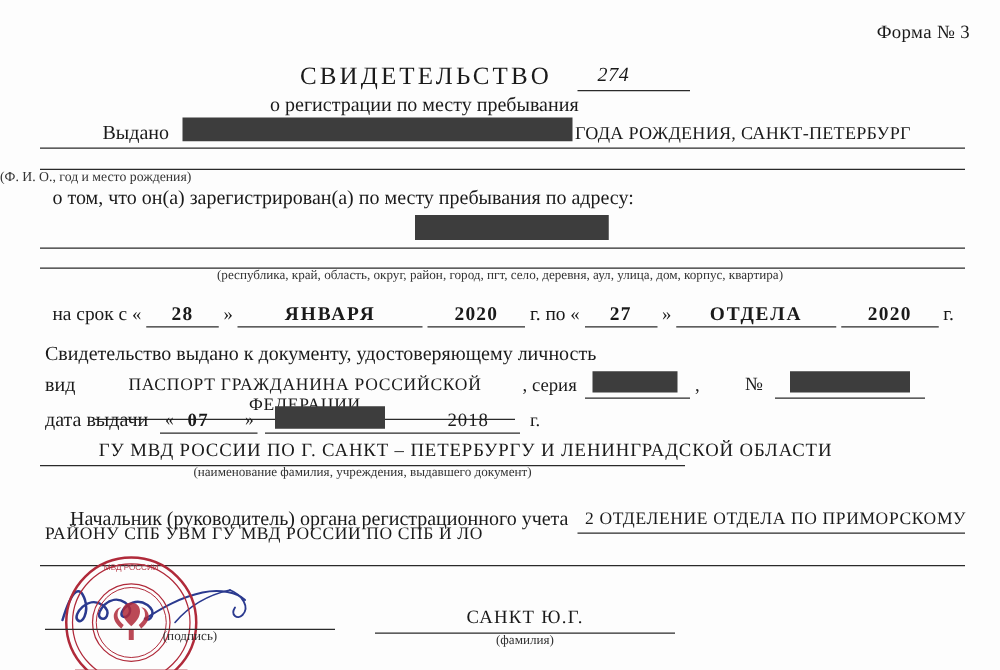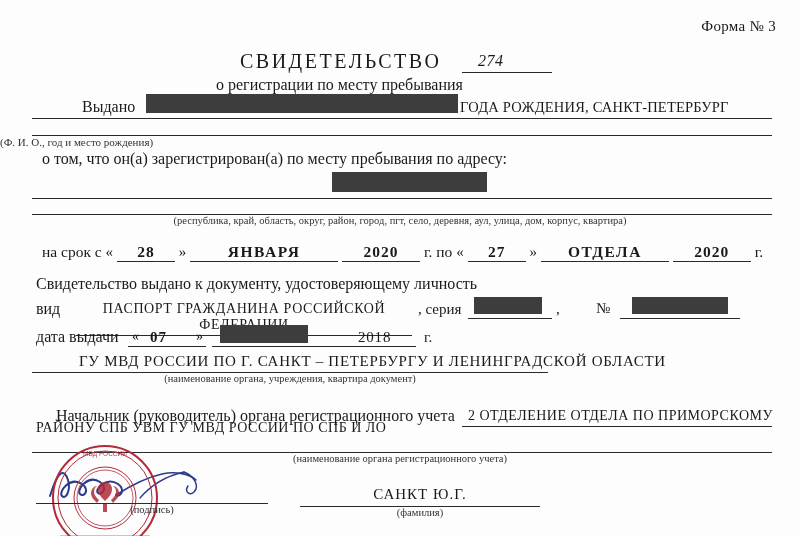--- a/index.html
+++ b/index.html
@@ -513,28 +513,27 @@
   <div class="q-right-d">»</div>
   <div class="dayrule-d"></div>
   <div class="redact5"></div>
   <div class="monthrule-d"></div>
   <div class="doc-date-year">2018</div>
   <div class="yearrule-d"></div>
   <div class="g-after-d">г.</div>
 
   <div class="organ-line">ГУ  МВД  РОССИИ  ПО  Г. САНКТ – ПЕТЕРБУРГУ  И  ЛЕНИНГРАДСКОЙ ОБЛАСТИ</div>
   <div class="rule-e"></div>
-  <div class="cap-organ">(наименование органа, учреждения, квартира документ)</div>
+  <div class="cap-organ">(наименование фамилия, учреждения, выдавшего документ)</div>
 
   <div class="nach-lbl">Начальник (руководитель) органа регистрационного учета</div>
   <div class="nach-val">2 ОТДЕЛЕНИЕ ОТДЕЛА  ПО ПРИМОРСКОМУ</div>
   <div class="rule-f"></div>
   <div class="nach-val2">РАЙОНУ СПБ УВМ  ГУ  МВД  РОССИИ  ПО СПБ  И  ЛО</div>
   <div class="rule-g"></div>
-  <div class="cap-nach">(наименование органа регистрационного учета)</div>
 
   <svg class="signature" viewBox="0 0 190 48">
     <path d="M6,34 C14,8 20,6 24,18 C27,28 22,38 18,34 C14,30 26,14 38,22 C46,28 40,36 36,32 C32,28 44,12 56,20 C64,26 58,34 54,31 C50,28 62,14 74,22 C82,28 76,36 72,33" fill="none" stroke="#2b3a8f" stroke-width="2" stroke-linecap="round"></path>
     <path d="M72,33 C86,24 100,16 118,12 C132,9 146,12 152,18" fill="none" stroke="#2b3a8f" stroke-width="1.6" stroke-linecap="round"></path>
     <path d="M96,36 C108,22 122,14 140,10" fill="none" stroke="#2b3a8f" stroke-width="1.3" stroke-linecap="round"></path>
     <path d="M140,10 C150,14 156,24 150,30 C146,34 140,30 144,24" fill="none" stroke="#2b3a8f" stroke-width="1.5" stroke-linecap="round"></path>
   </svg>
 
   <svg class="stamp" viewBox="0 0 150 112">
     <g stroke="#b02a3a" fill="none">

